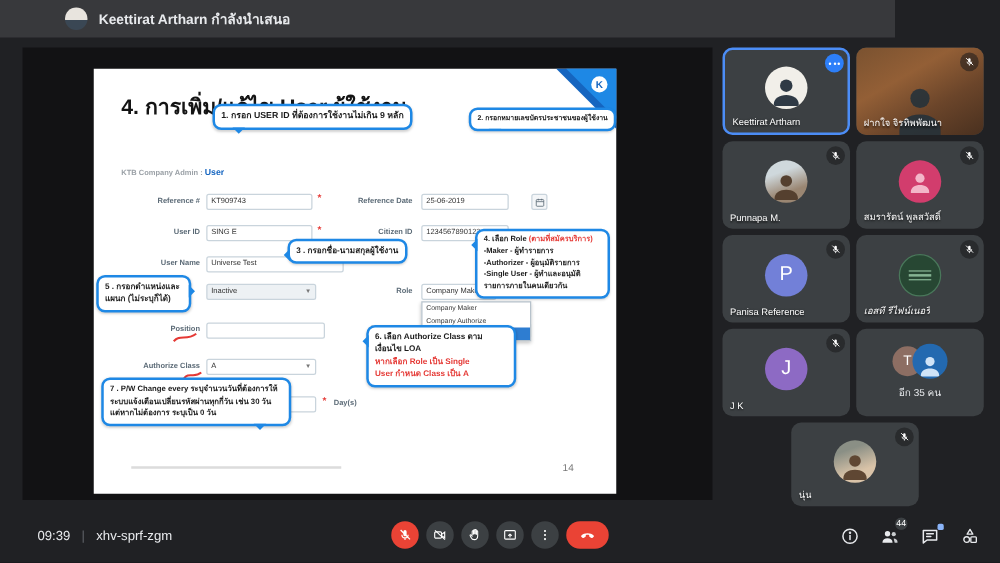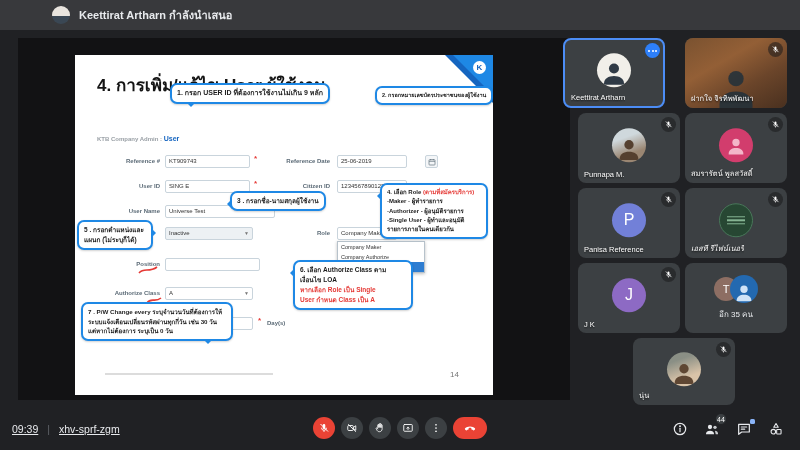--- a/index.html
+++ b/index.html
@@ -1,20 +1,20 @@
 <!DOCTYPE html>
 <html><head>
 <meta charset="utf-8">
 <style>
   * { margin:0; padding:0; box-sizing:border-box; }
   html,body { width:800px; height:450px; }
   body { position:relative; background:#202124; font-family:"Liberation Sans",sans-serif; overflow:hidden; color:#fff; }
 
   
-  .topbar { position:absolute; left:0; top:0; width:800px; height:30px; background:#38393c; display:flex; align-items:center; padding-left:52px; gap:9px; }
+  .topbar { position:absolute; left:0; top:0; width:716px; height:30px; background:#38393c; display:flex; align-items:center; padding-left:52px; gap:9px; }
   .topbar-avatar { width:18px; height:18px; border-radius:50%; background:linear-gradient(180deg,#e8e4de 55%,#3a4754 55%); overflow:hidden; flex:none; }
   .topbar-text { font-size:11px; font-weight:bold; color:#e8eaed; }
 
   
   .stage { position:absolute; left:18px; top:38px; width:552px; height:362px; background:#121214; }
   .slide { position:absolute; left:57px; top:17px; width:418px; height:340px; background:#ffffff; color:#222; }
   .slide-title { position:absolute; left:22px; top:16px; font-size:17px; font-weight:bold; color:#141414; }
   .corner-tri { position:absolute; right:0; top:0; width:0; height:0; border-left:48px solid transparent; border-top:48px solid #1565c0; }
   .corner-tri2 { position:absolute; right:0; top:0; width:0; height:0; border-left:40px solid transparent; border-top:40px solid #1e88e5; }
   .corner-logo { position:absolute; right:7px; top:6px; width:13px; height:13px; border-radius:50%; background:#fff; display:flex; align-items:center; justify-content:center; font-size:8px; color:#1565c0; font-weight:bold; }
@@ -62,21 +62,21 @@
   .logo-avatar { position:absolute; left:50%; top:50%; transform:translate(-50%,-58%); width:34px; height:34px; border-radius:50%; background:#274733; border:1px solid #49775a; display:flex; flex-direction:column; align-items:center; justify-content:center; gap:2px; }
   .logo-avatar i { display:block; width:18px; height:1.5px; background:#86b493; }
   .ov-wrap { position:absolute; inset:0; display:flex; flex-direction:column; align-items:center; justify-content:center; gap:5px; }
   .ov-avs { display:flex; align-items:center; }
   .ov-a1 { width:24px; height:24px; border-radius:50%; background:#8d6e63; color:#fff; font-size:11px; display:flex; align-items:center; justify-content:center; margin-right:-8px; }
   .ov-a2 { width:28px; height:28px; border-radius:50%; background:#2369b0; display:flex; align-items:flex-end; justify-content:center; overflow:hidden; z-index:1; }
   .ov-label { font-size:8px; color:#e8eaed; }
 
   
   .bottombar { position:absolute; left:0; bottom:0; width:800px; height:42px; background:#202124; }
-  .meta { position:absolute; left:12px; top:15px; font-size:10.5px; color:#e8eaed; display:flex; gap:9px;text-decoration:underline; }
+  .meta { position:absolute; left:30px; top:15px; font-size:10.5px; color:#e8eaed; display:flex; gap:9px; }
   .meta .div { color:#5f6368; }
   .controls { position:absolute; left:50%; top:9px; transform:translateX(-50%); display:flex; gap:6px; align-items:center; }
   .ctl { width:22px; height:22px; border-radius:50%; background:#3c4043; display:flex; align-items:center; justify-content:center; }
   .ctl svg { width:12px; height:12px; }
   .ctl.red { background:#ea4335; }
   .endcall { width:34px; height:22px; border-radius:12px; background:#ea4335; display:flex; align-items:center; justify-content:center; }
   .endcall svg { width:14px; height:14px; }
   .right-icons { position:absolute; right:16px; top:13px; display:flex; gap:16px; align-items:center; }
   .ricon { position:relative; width:16px; height:16px; }
   .ricon svg { width:16px; height:16px; }
@@ -167,21 +167,21 @@
       <div class="red">หากเลือก Role เป็น Single</div>
       <div class="red">User กำหนด Class เป็น A</div>
     </div>
     <div class="callout co-tail-br" style="left:6px; top:247px; width:152px; font-size:6.2px;">7 . P/W Change every ระบุจำนวนวันที่ต้องการให้ระบบแจ้งเตือนเปลี่ยนรหัสผ่านทุกกี่วัน เช่น 30 วัน แต่หากไม่ต้องการ ระบุเป็น 0 วัน</div>
 
     <div class="page-num">14</div>
     <div class="footer-line"></div>
   </div>
 </div>
 
-<div class="tile active" style="left:563px; top:38px;">
+<div class="tile active" style="left:578px; top:38px;">
   <div class="pavatar" style="background:#f1efe9;">
     <svg width="30" height="30" viewBox="0 0 24 24" fill="#2f3a45">
         <circle cx="12" cy="9" r="4"></circle>
         <path d="M4 21c0-3.8 3.6-6 8-6s8 2.2 8 6v1H4z"></path>
       </svg>
   </div>
   <div class="more-btn">
       <i></i>
       <i></i>
       <i></i>

